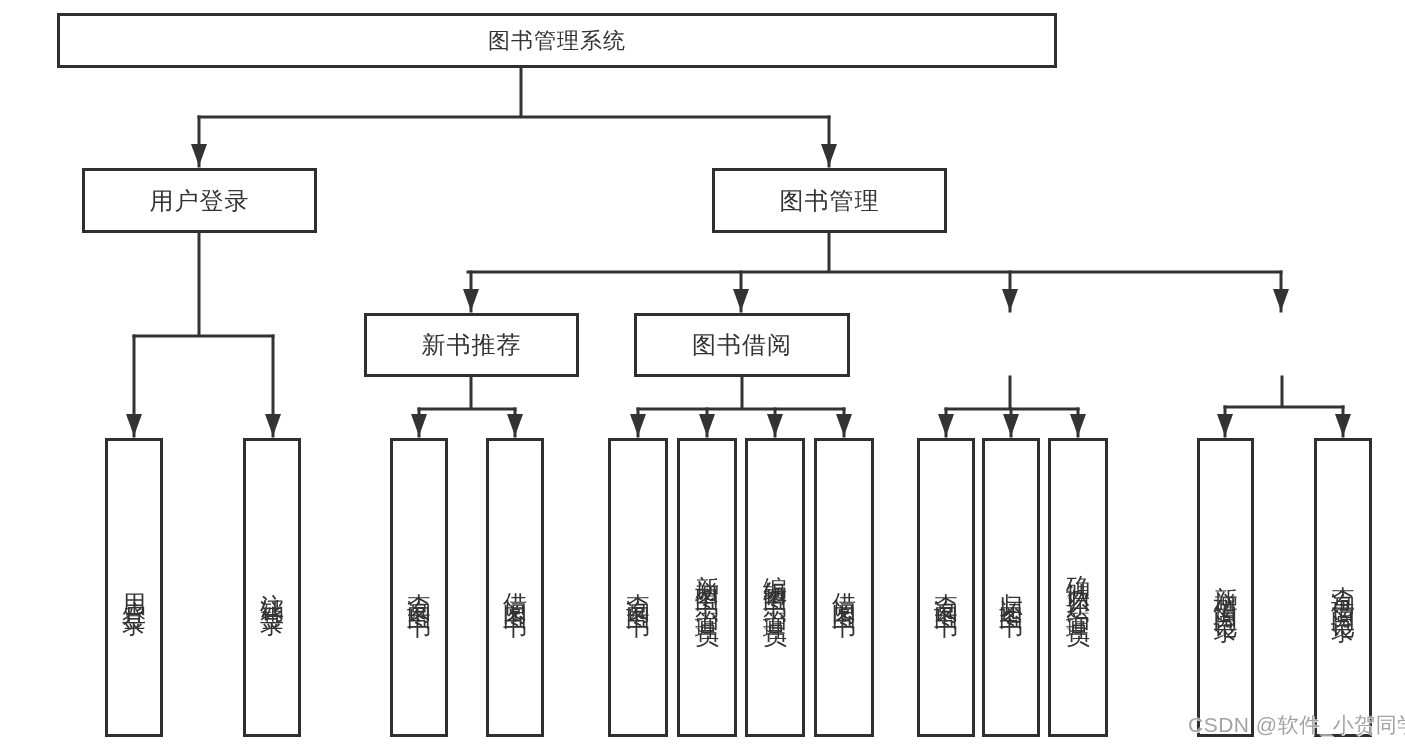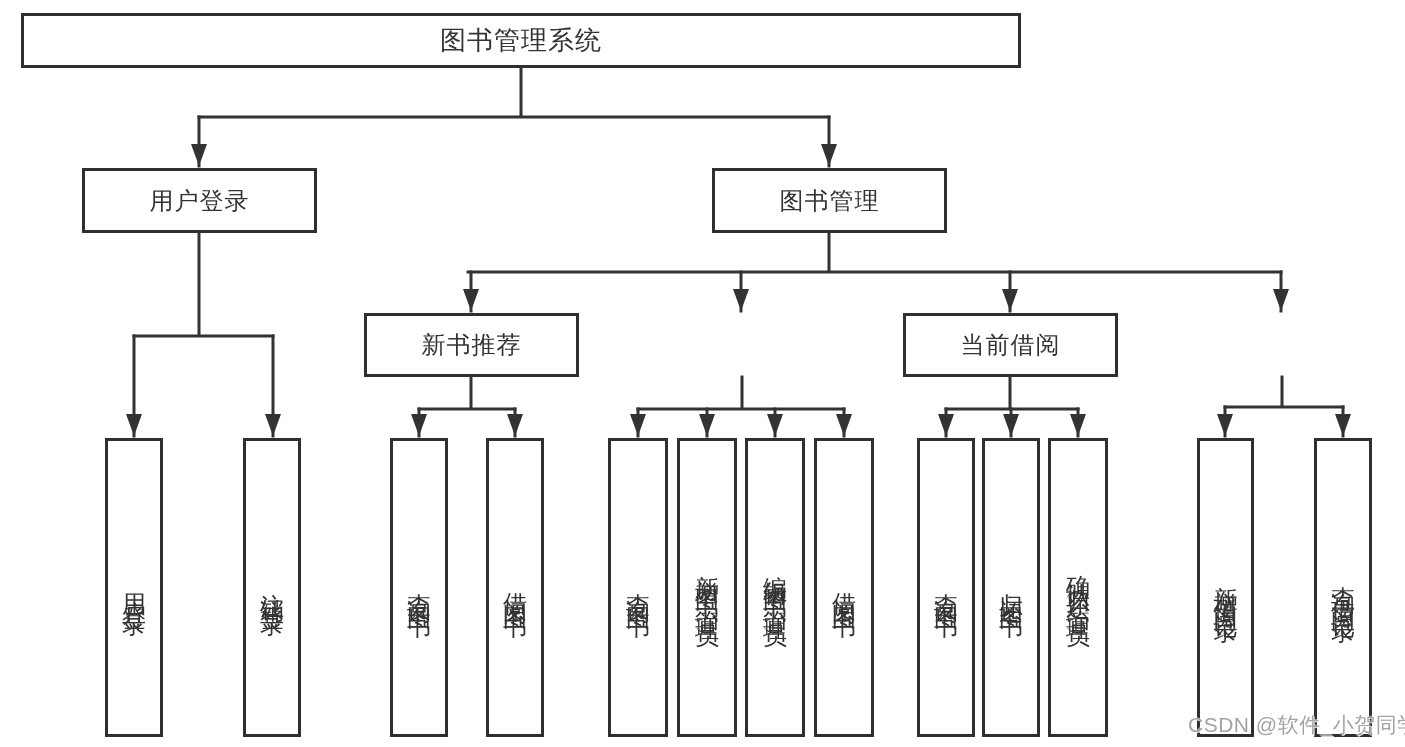--- a/index.html
+++ b/index.html
@@ -17,21 +17,21 @@
     background:#ffffff;
     border:3px solid #2f2f2f;
     color:#333333;
     display:flex;
     align-items:center;
     justify-content:center;
     z-index:2;
     text-align:center;
   }
   .h{font-size:24px;letter-spacing:1px;}
-  .root{font-size:26px;letter-spacing:1px;}
+  .root{font-size:22px;letter-spacing:1px;margin-left:36px;}
   .v{
     writing-mode:vertical-rl;
     text-orientation:mixed;
     font-size:24px;
     letter-spacing:7px;
     line-height:1;
   }
   
   #n-root        {left:21px;  top:13px;  width:1000px; height:55px;}
   #n-user-login  {left:82px;  top:168px; width:235px;  height:65px;}
@@ -112,21 +112,21 @@
       <line x1="1343" y1="407" x2="1343" y2="436" marker-end="url(#arw)"></line>
     </g>
   </svg>
 
   <div class="node h root" id="n-root">图书管理系统</div>
 
   <div class="node h" id="n-user-login">用户登录</div>
   <div class="node h" id="n-l3-rec">新书推荐</div>
 
   <div class="node h" id="n-book-mgmt">图书管理</div>
-  <div class="node h" id="n-l3-current">当前借阅</div>
+  <div class="node h" id="n-l3-borrow">图书借阅</div>
 
   <div class="node v leaf" id="lf-user-login">用户登录</div>
   <div class="node v leaf" id="lf-logout">注销登录</div>
 
   <div class="node v leaf" id="lf-nbr-query">查询图书</div>
   <div class="node v leaf" id="lf-nbr-borrow">借阅图书</div>
 
   <div class="node v leaf" id="lf-bb-query">查询图书</div>
   <div class="node v leaf" id="lf-bb-add">新增图书（管理员）</div>
   <div class="node v leaf" id="lf-bb-edit">编辑图书（管理员）</div>

